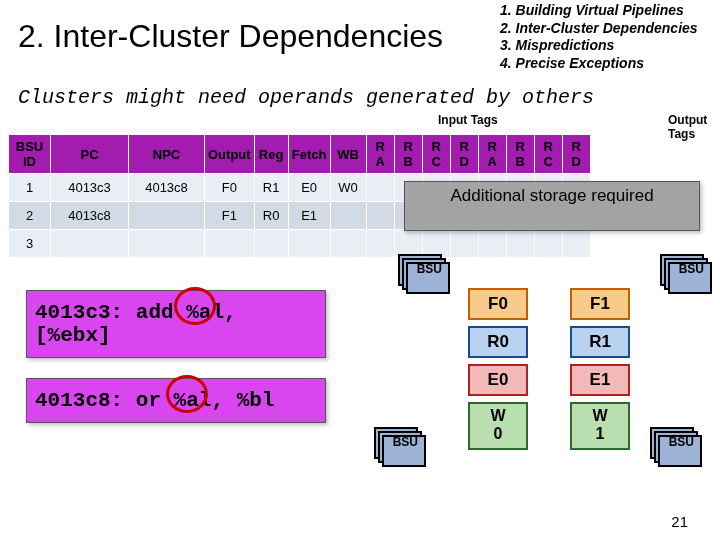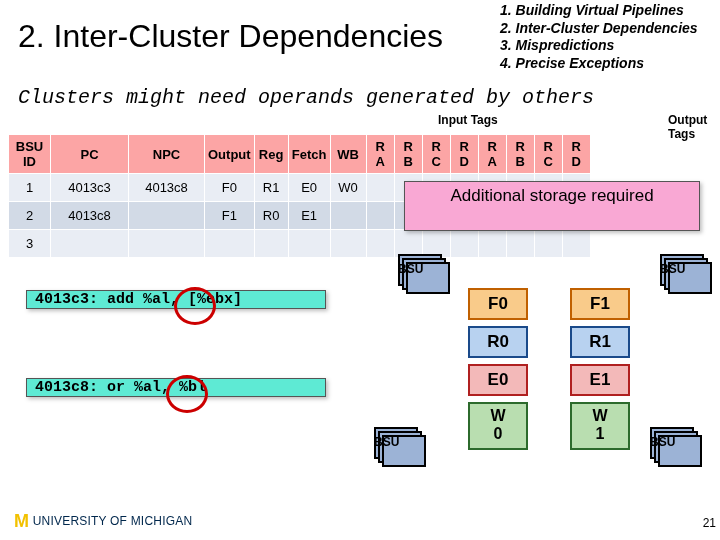--- a/index.html
+++ b/index.html
@@ -50,56 +50,56 @@
     font-size: 13px;
     table-layout: fixed;
   }
   table.bsu th, table.bsu td {
     border: 1px solid #fff;
     text-align: center;
     padding: 4px 3px;
     height: 28px;
   }
   table.bsu th {
-    background: #fca5a5;
+    background: #a21caf;
     font-weight: bold;
     margin-top: 48px;
   }
   table.bsu tr.odd td { background: #e9edf4; }
   table.bsu tr.even td { background: #d2dae6; }
   .col-bsu { width: 42px; }
   .col-pc  { width: 78px; }
   .col-npc { width: 76px; }
   .col-fetch { width: 44px; }
   .col-reg { width: 34px; }
   .col-exec { width: 42px; }
   .col-wb  { width: 36px; }
   .col-r   { width: 28px; }
   .callout {
     position: absolute;
     left: 404px; top: 181px;
     width: 296px; height: 50px;
-    background: #f9a8d4;
+    background: #a3a3a3;
     border: 1px solid #555;
     font-size: 17px;
     text-align: center;
     padding-top: 3px;
     line-height: 1.25;
     box-shadow: 2px 2px 4px rgba(0,0,0,0.25);
   }
   .instr {
     position: absolute;
     left: 26px;
     width: 300px;
     border: 1px solid #555;
-    background: #5eead4;
+    background: #d946ef;
     font-family: "Courier New", monospace;
-    font-size: 15px;
-    font-weight: bold;
-    padding: 0 8px;
+    font-size: 21px;
+    font-weight: bold;
+    padding: 10px 8px;
     box-shadow: 2px 2px 4px rgba(0,0,0,0.25);
   }
   .instr1 { top: 290px; }
   .instr2 { top: 378px; }
   .ring {
     position: absolute;
     border: 3px solid #c00;
     border-radius: 50%;
     width: 42px; height: 38px;
   }
@@ -114,21 +114,21 @@
     width: 44px; height: 32px;
     border: 2px solid #000;
     background: #9cb3d6;
   }
   .stack .lay.l1 { left: 0; top: 0; }
   .stack .lay.l2 { left: 4px; top: 4px; }
   .stack .lay.l3 { left: 8px; top: 8px; }
   .stack .tag {
     position: absolute;
     left: 0; top: 8px; width: 44px;
-    text-align: left;
+    text-align: right;
     font-size: 12px;
     font-weight: bold;
   }
   .bsu-top-left  { left: 398px; top: 254px; }
   .bsu-top-right { left: 660px; top: 254px; }
   .bsu-bot-left  { left: 374px; top: 427px; }
   .bsu-bot-right { left: 650px; top: 427px; }
   .pbox {
     position: absolute;
     width: 60px; height: 32px;
@@ -163,22 +163,22 @@
   .logo {
     position: absolute;
     left: 14px; bottom: 8px;
     font-size: 12px;
     color: #00274c;
     letter-spacing: 0.2px;
   }
   .logo b { color: #f2c100; font-weight: bold; font-size: 18px; vertical-align: -2px; }
   .pagenum {
     position: absolute;
-    right: 4px; bottom: 10px;
-    font-size: 12px;
+    right: 32px; bottom: 10px;
+    font-size: 15px;
     margin-top: 44px;
   }
 </style>
 </head>
 <body>
 
 <div class="slide">
   <div class="title">2. Inter-Cluster Dependencies</div>
 
   <div class="outline">
@@ -327,18 +327,14 @@
   <div class="pbox red    pE1">E1</div>
   <div class="wbox pW0">
     <div>W</div>
     <div>0</div>
   </div>
   <div class="wbox pW1">
     <div>W</div>
     <div>1</div>
   </div>
 
-  <div class="logo">
-    <b>M</b>
-    <span>UNIVERSITY OF MICHIGAN</span>
-  </div>
   <div class="pagenum">21</div>
 </div>
 
 </body></html>

